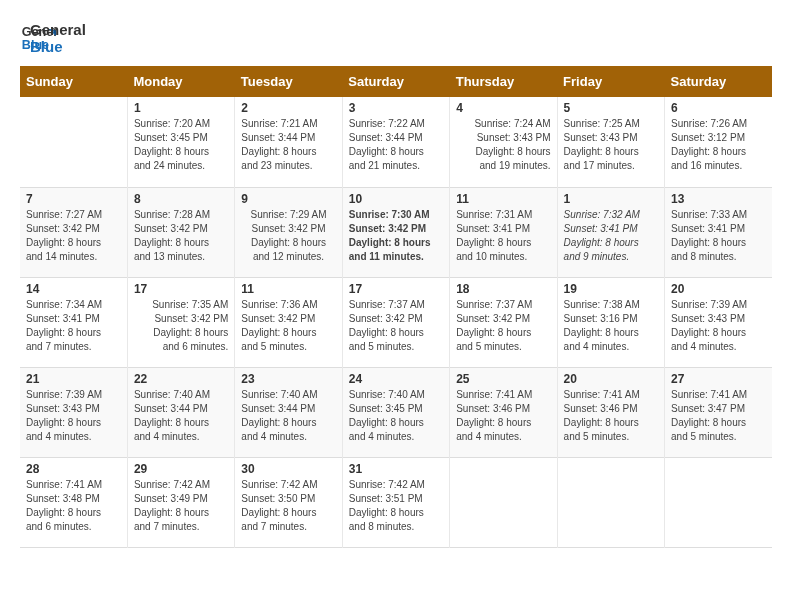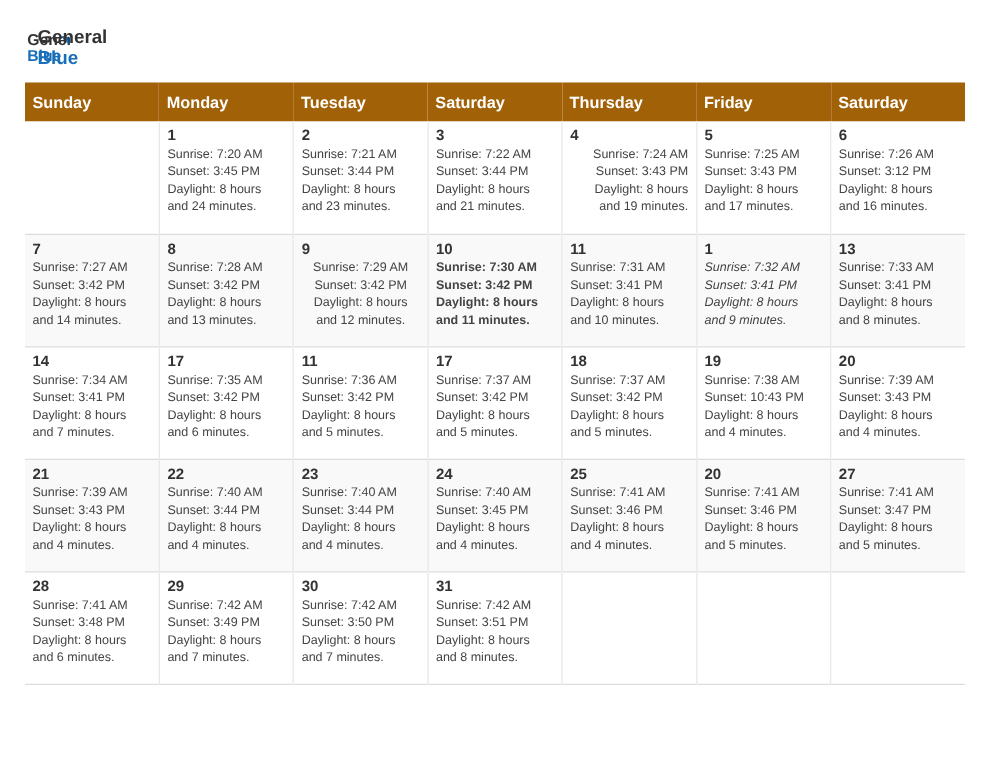--- a/index.html
+++ b/index.html
@@ -217,21 +217,21 @@
       <tr>
         <td>
           <div class="day-number">14</div>
           <div class="day-info" style="white-space: pre-line;">Sunrise: 7:34 AM
 Sunset: 3:41 PM
 Daylight: 8 hours
 and 7 minutes.</div>
         </td>
         <td>
           <div class="day-number">17</div>
-          <div class="day-info" style="white-space: pre-line;">Sunrise: 7:35 AM
+          <div class="day-info" style="white-space: pre-line; text-align: right;">Sunrise: 7:35 AM
 Sunset: 3:42 PM
 Daylight: 8 hours
 and 6 minutes.</div>
         </td>
         <td>
           <div class="day-number">11</div>
           <div class="day-info" style="white-space: pre-line;">Sunrise: 7:36 AM
 Sunset: 3:42 PM
 Daylight: 8 hours
 and 5 minutes.</div>
@@ -246,21 +246,21 @@
         <td>
           <div class="day-number">18</div>
           <div class="day-info" style="white-space: pre-line;">Sunrise: 7:37 AM
 Sunset: 3:42 PM
 Daylight: 8 hours
 and 5 minutes.</div>
         </td>
         <td>
           <div class="day-number">19</div>
           <div class="day-info" style="white-space: pre-line;">Sunrise: 7:38 AM
-Sunset: 10:43 PM
+Sunset: 3:16 PM
 Daylight: 8 hours
 and 4 minutes.</div>
         </td>
         <td>
           <div class="day-number">20</div>
           <div class="day-info" style="white-space: pre-line;">Sunrise: 7:39 AM
 Sunset: 3:43 PM
 Daylight: 8 hours
 and 4 minutes.</div>
         </td>

